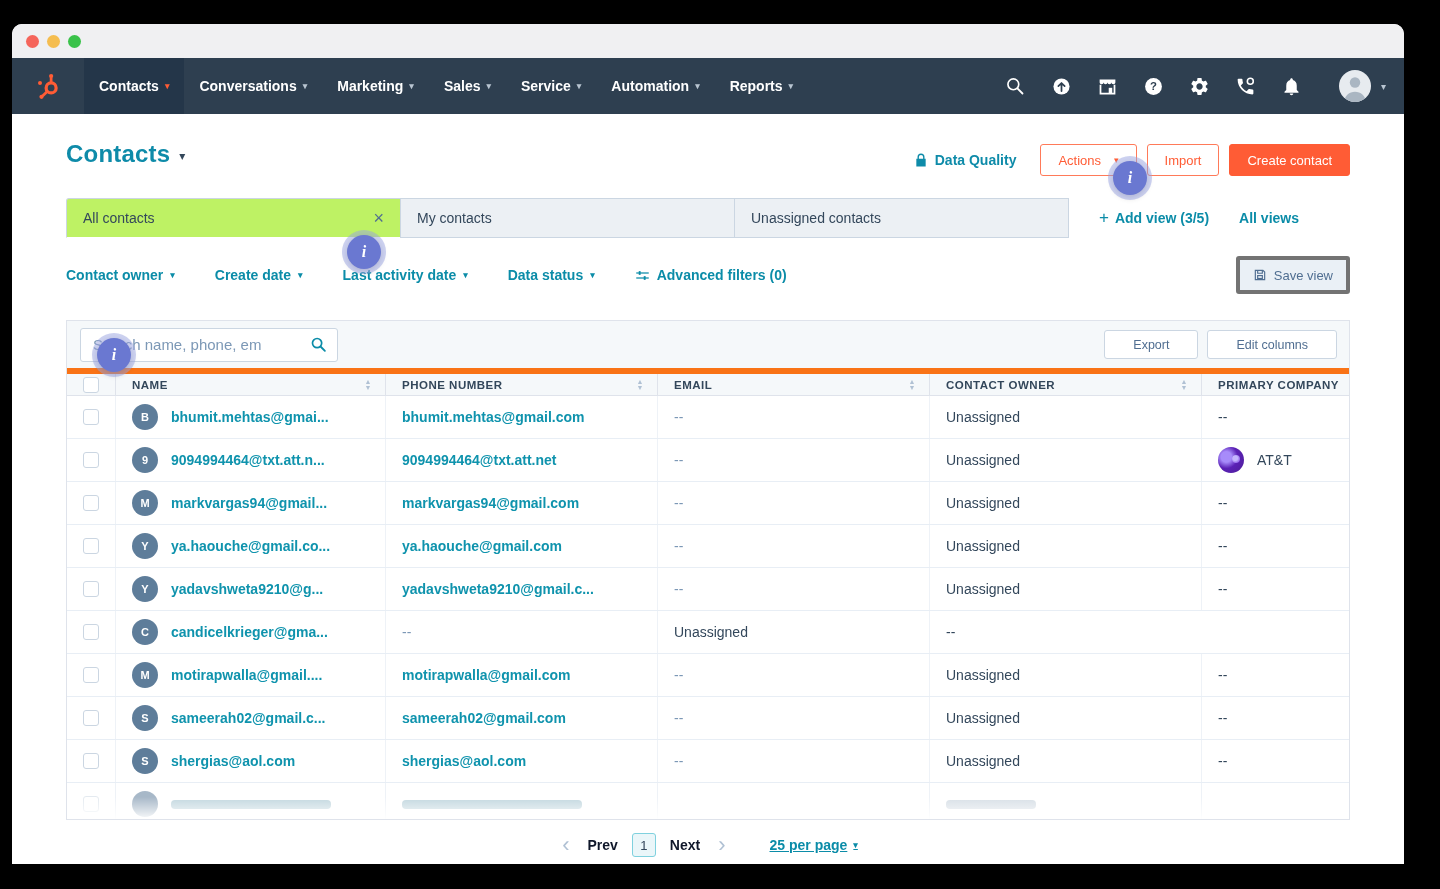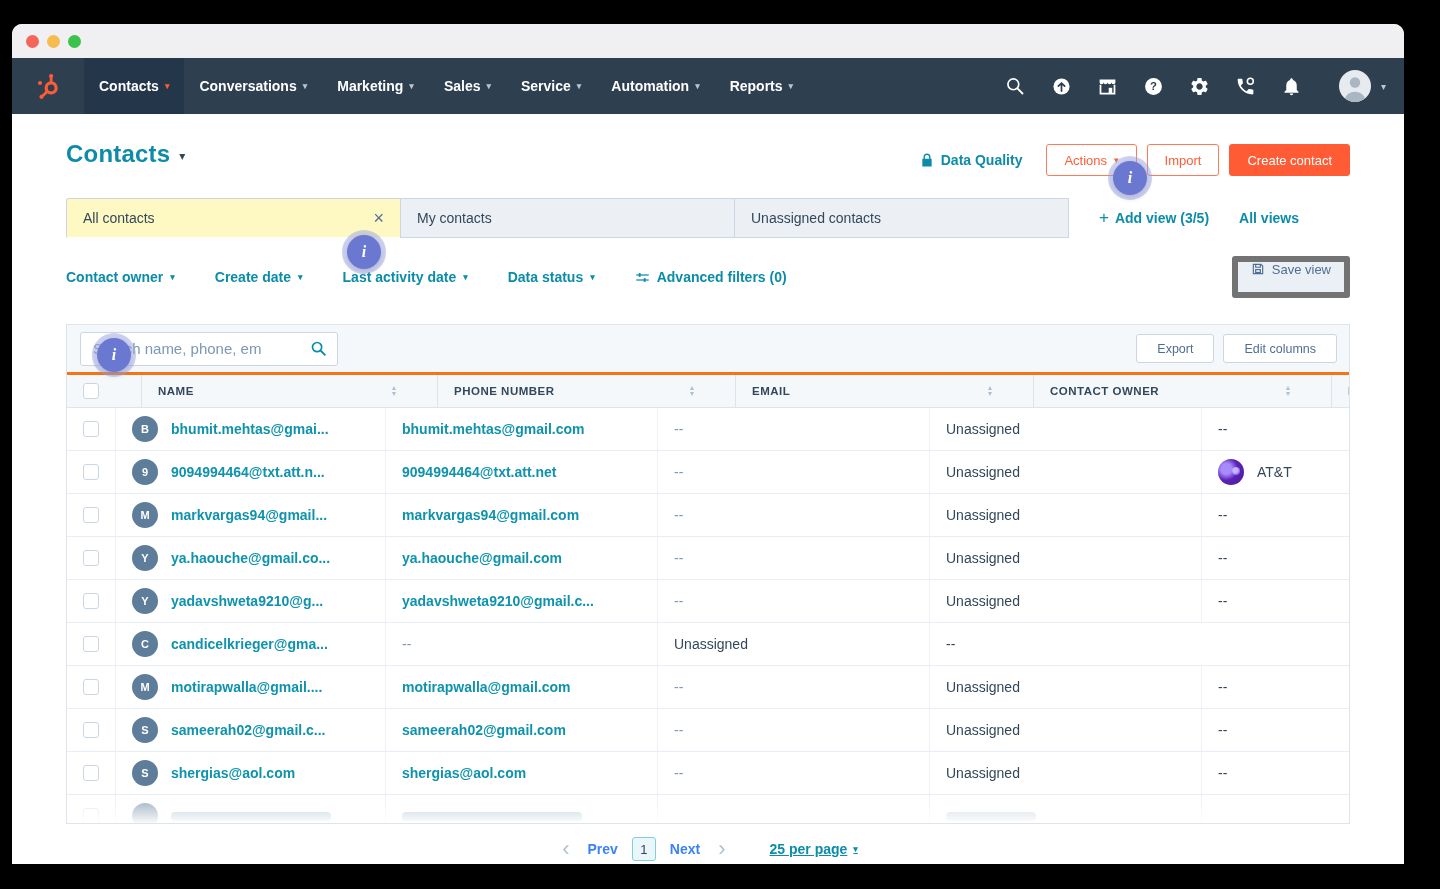--- a/index.html
+++ b/index.html
@@ -25,52 +25,52 @@
   .nav-avatar{width:32px;height:32px;border-radius:50%;background:#e7ebef;display:flex;align-items:flex-end;justify-content:center;overflow:hidden;}
   .nav-caret{color:#b9c5d1;font-size:10px;}
   
   .page-head{padding:26px 54px 0;height:84px;box-sizing:border-box;position:relative;}
   .title-row{display:flex;align-items:center;}
   .page-title{font-size:24px;font-weight:bold;color:#0e8ba9;letter-spacing:.2px;}
   .title-caret{font-size:12px;color:#33475b;margin-left:9px;margin-top:4px;}
   .records{font-size:12px;color:#33475b;margin-top:7px;}
   .head-actions{position:absolute;right:54px;top:30px;display:flex;align-items:center;gap:10px;}
   .data-quality{display:flex;align-items:center;gap:7px;font-size:14px;font-weight:bold;color:#0e8ba9;margin-right:14px;cursor:pointer;}
-  .btn{box-sizing:border-box;height:32px;padding:7px 17px;border-radius:3px;font-size:13px;display:flex;align-items:center;gap:7px;cursor:pointer;font-family:"Liberation Sans",sans-serif;}
+  .btn{box-sizing:border-box;height:32px;padding:7px 17px;border-radius:3px;font-size:13px;display:flex;align-items:center;gap:13px;cursor:pointer;font-family:"Liberation Sans",sans-serif;}
   .btn-outline-orange{background:#fff;border:1px solid #ff7a59;color:#ff5c35;}
   .btn-solid-orange{background:#ff5c35;border:1px solid #ff5c35;color:#fff;}
   .btn .caret{font-size:9px;}
   
   .tabs-row{margin:0 54px;display:flex;align-items:center;}
   .tab{box-sizing:border-box;width:335px;height:40px;display:flex;align-items:center;padding:0 16px;
        font-size:14px;color:#33475b;background:#ecf0f4;border:1px solid #cbd6e2;margin-left:-1px;cursor:pointer;white-space:nowrap;}
   .tab:first-child{margin-left:0;border-radius:3px 0 0 0;}
-  .tab.active{background:#fef9c3;border-bottom-color:#fff;}
+  .tab.active{background:#bef264;border-bottom-color:#fff;}
   .tab .close-x{margin-left:auto;font-size:18px;color:#516f90;line-height:1;cursor:pointer;}
   .tabs-extra{display:flex;align-items:center;gap:30px;margin-left:30px;}
   .teal-link{color:#0b8ca8;font-size:14px;font-weight:bold;cursor:pointer;display:flex;align-items:center;gap:6px;white-space:nowrap;}
   .plus{font-size:17px;font-weight:normal;}
   
   .filters-row{margin-top:18px;padding:0 54px;display:flex;align-items:center;gap:40px;position:relative;}
   .filter-link{color:#0b8ca8;font-size:14px;font-weight:bold;display:flex;align-items:center;gap:7px;cursor:pointer;white-space:nowrap;}
   .filter-link .caret{font-size:9px;}
-  .btn-gray{height:30px;padding:0 13px;background:#eaf0f6;border:6px solid #737373;border-radius:3px;color:#506e91;font-size:13px;display:flex;align-items:flex-start;gap:7px;cursor:pointer;}
+  .btn-gray{height:30px;padding:0 13px;background:#eaf0f6;border:4px solid #737373;border-radius:3px;color:#506e91;font-size:13px;display:flex;align-items:center;gap:7px;cursor:pointer;}
   .save-view{margin-left:auto;}
   
   .card{margin:26px 54px 0;border:1px solid #dfe3eb;height:500px;box-sizing:border-box;position:relative;overflow:hidden;background:#fff;}
   .card::after{content:"";position:absolute;left:0;right:0;bottom:0;height:22px;
                background:linear-gradient(to bottom,rgba(255,255,255,0),rgba(255,255,255,.92));pointer-events:none;}
   .card-toolbar{height:47px;background:#f5f8fa;display:flex;align-items:center;padding:0 12px 0 13px;box-sizing:border-box;}
   .search-box{width:258px;height:34px;background:#fff;border:1px solid #cbd6e2;border-radius:3px;display:flex;align-items:center;padding:0 10px;box-sizing:border-box;gap:6px;}
   .search-box input{border:none;outline:none;flex:1;font-size:15px;color:#33475b;font-family:"Liberation Sans",sans-serif;background:transparent;min-width:0;}
   .search-box input::placeholder{color:#7c98b6;}
   .toolbar-right{margin-left:auto;display:flex;gap:9px;}
-  .btn-small{height:27px;padding:0 20px;background:#fff;border:1px solid #cbd6e2;border-radius:3px;color:#506e91;font-size:12.5px;display:flex;align-items:center;cursor:pointer;}
-  
-  .thead{height:36px;background:#f5f8fa;border-top:3px solid #f97316;border-bottom:1px solid #dfe3eb;display:flex;box-sizing:border-box;gap:26px;}
+  .btn-small{height:27px;padding:0 28px;background:#fff;border:1px solid #cbd6e2;border-radius:3px;color:#506e91;font-size:12.5px;display:flex;align-items:center;cursor:pointer;}
+  
+  .thead{height:28px;background:#f5f8fa;border-top:6px solid #f97316;border-bottom:1px solid #dfe3eb;display:flex;box-sizing:border-box;}
   .th{display:flex;align-items:center;padding-left:16px;box-sizing:border-box;border-left:1px solid #dfe3eb;
       font-size:11.5px;font-weight:bold;color:#33475b;letter-spacing:.5px;white-space:nowrap;overflow:hidden;}
   .th:first-child{border-left:none;}
   .sort{margin-left:auto;margin-right:13px;display:flex;flex-direction:column;line-height:6px;color:#b0c1d4;font-size:7px;cursor:pointer;}
   .col-check{width:48px;display:flex;align-items:center;justify-content:center;flex-shrink:0;}
   .col-name{width:270px;flex-shrink:0;}
   .col-email{width:272px;flex-shrink:0;}
   .col-phone{width:272px;flex-shrink:0;}
   .col-owner{width:272px;flex-shrink:0;}
   .col-company{flex:1;min-width:150px;}
@@ -86,21 +86,21 @@
   .att-logo{width:26px;height:26px;border-radius:50%;margin-right:13px;flex-shrink:0;
             background:radial-gradient(circle at 32% 38%, #a78bfa 0 22%, #5b21b6 48%, #4c1d95 100%);position:relative;}
   .att-logo::after{content:"";position:absolute;right:4px;top:8px;width:8px;height:8px;border-radius:50%;
             background:radial-gradient(circle at 40% 40%, #c4b5fd 0 35%, #6d28d9 100%);}
   
   .partial-bar{height:9px;border-radius:4px;background:#8fb6c4;opacity:.55;}
   .partial .avatar{opacity:.55;}
   
   .pagination{margin-top:13px;display:flex;align-items:center;justify-content:center;gap:14px;}
   .pg-chevron{font-size:22px;color:#b0c1d4;line-height:1;cursor:pointer;padding:0 4px;}
-  .pg-label{font-size:14px;font-weight:bold;color:#3b82f6;cursor:pointer;}
+  .pg-label{font-size:14px;font-weight:bold;color:#0f172a;cursor:pointer;}
   .pg-page{min-width:24px;height:24px;box-sizing:border-box;border:1px solid #7fd1de;background:#eaf6f9;border-radius:3px;
            display:flex;align-items:center;justify-content:center;font-size:13px;color:#33475b;cursor:pointer;}
   .per-page{margin-left:26px;text-decoration:underline;}
   
   .info-badge{position:absolute;width:34px;height:34px;border-radius:50%;background:#6a78d1;color:#fff;
               display:flex;align-items:center;justify-content:center;z-index:50;
               font-family:"Liberation Serif",serif;font-style:italic;font-weight:bold;font-size:16px;
               box-shadow:0 0 0 5px rgba(154,164,225,.5), 0 2px 6px rgba(0,0,0,.25);cursor:pointer;}
 </style>
 </head>

